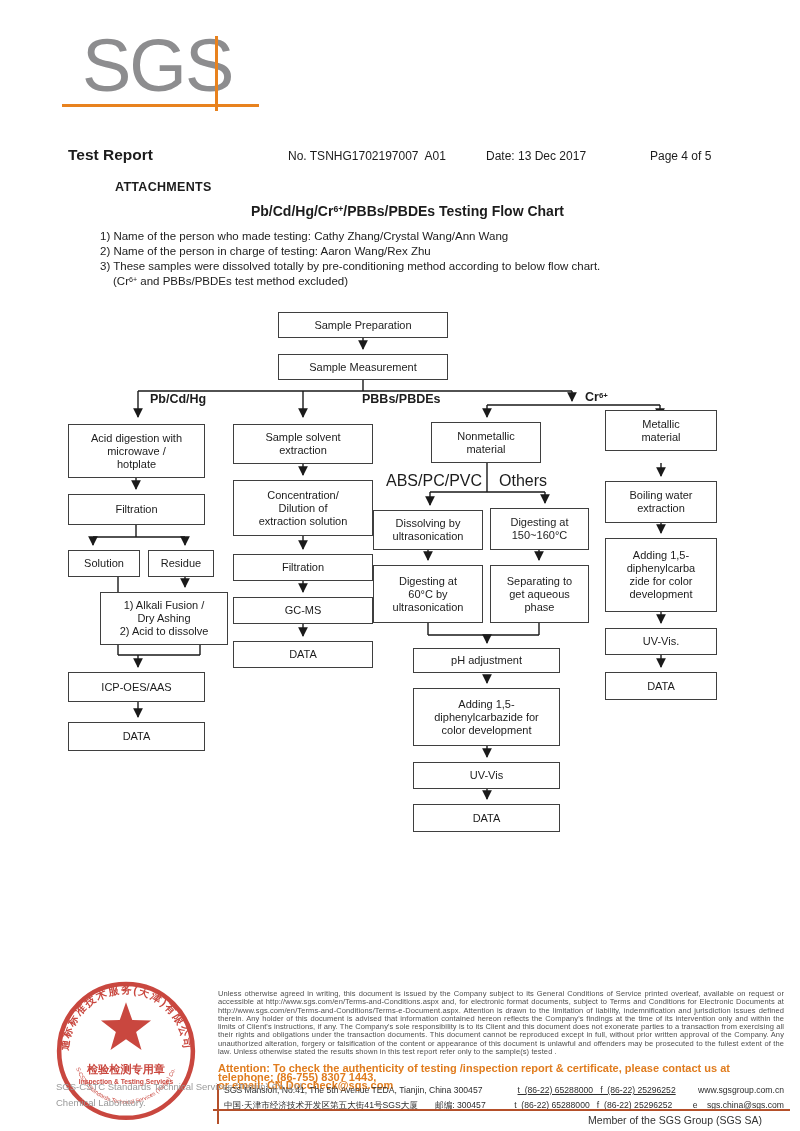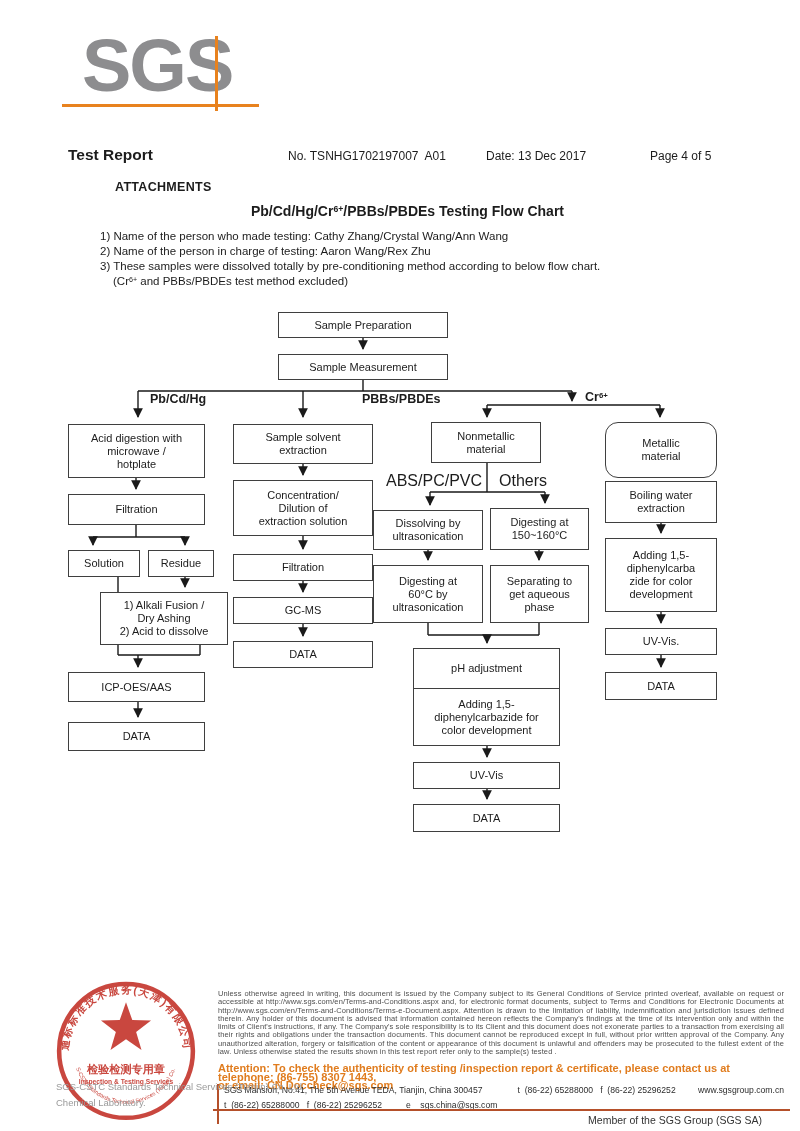--- a/index.html
+++ b/index.html
@@ -7,21 +7,21 @@
   body {
     width:800px; height:1131px; position:relative; overflow:hidden;
     font-family:"Liberation Sans", sans-serif; color:#1c1c1c;
   }
   .abs { position:absolute; }
   .pre { white-space:pre; }
   .sup { font-size:62%; position:relative; top:-0.45em; }
 
   
   #logo-text {
-    left:82px; top:26px; font-size:74px; font-weight:bold; color:#8d8d8f;
+    left:82px; top:26px; font-size:74px; font-weight:normal; color:#8d8d8f;
     letter-spacing:-2px; line-height:80px;
   }
   #logo-hline { left:62px; top:104px; width:197px; height:3px; background:#e8821e; }
   #logo-vline { left:215px; top:36px; width:3px; height:75px; background:#e8821e; }
 
   
   #hdr-title { left:68px; top:146px; font-size:15.5px; font-weight:bold; }
   #hdr-no    { left:288px; top:149px; font-size:12px; }
   #hdr-date  { left:486px; top:149px; font-size:12px; }
   #hdr-page  { left:650px; top:149px; font-size:12px; }
@@ -55,25 +55,25 @@
   #n-solvent      { left:233px; top:424px; width:140px; height:40px; }
   #n-conc         { left:233px; top:480px; width:140px; height:56px; }
   #n-filt2        { left:233px; top:554px; width:140px; height:27px; }
   #n-gcms         { left:233px; top:597px; width:140px; height:27px; }
   #n-data2        { left:233px; top:641px; width:140px; height:27px; }
   #n-nonmetallic  { left:431px; top:422px; width:110px; height:41px; }
   #n-dissolving   { left:373px; top:510px; width:110px; height:40px; }
   #n-digest150    { left:490px; top:508px; width:99px;  height:42px; }
   #n-digest60     { left:373px; top:565px; width:110px; height:58px; }
   #n-separating   { left:490px; top:565px; width:99px;  height:58px; }
-  #n-ph           { left:413px; top:648px; width:147px; height:41px; }
+  #n-ph           { left:413px; top:648px; width:147px; height:25px; }
   #n-adding1      { left:413px; top:688px; width:147px; height:58px; }
   #n-uvvis1       { left:413px; top:762px; width:147px; height:27px; }
   #n-data3        { left:413px; top:804px; width:147px; height:28px; }
-  #n-metallic     { left:605px; top:422px; width:112px; height:56px;border-radius:13px; }
+  #n-metallic     { left:605px; top:410px; width:112px; height:41px; }
   #n-boiling      { left:605px; top:481px; width:112px; height:42px; }
   #n-adding2      { left:605px; top:538px; width:112px; height:74px; }
   #n-uvvis2       { left:605px; top:628px; width:112px; height:27px; }
   #n-data4        { left:605px; top:672px; width:112px; height:28px; }
 
   #lbl-pb     { left:150px; top:392px; }
   #lbl-pbb    { left:318px; top:392px;padding-left:44px; }
   #lbl-cr     { left:585px; top:390px; }
   #lbl-abs    { left:386px; top:472px; }
   #lbl-others { left:499px; top:472px; }
@@ -86,21 +86,21 @@
     left:218px; top:990px; width:566px; font-size:7.5px; line-height:8.3px;
     color:#4f4f4f; text-align:justify; letter-spacing:.1px;
   }
   #attention {
     left:218px; top:1064px; width:566px; font-size:11px; line-height:8.6px;
     font-weight:bold; color:#e07c1e; white-space:pre-line;
   }
   #addr-block { left:224px; top:1083px; width:560px; font-size:8.6px; color:#2d2d2d; }
   .addr-row { display:flex; line-height:15px; }
   .addr-col  { width:296px; white-space:pre; }
-  .phone-col { width:182px; white-space:pre; }
+  .phone-col { width:182px; white-space:pre;text-decoration:underline; }
   .web-col   { flex:1; white-space:pre; }
   #footer-vrule { left:217px; top:1084px; width:2px; height:40px; background:#b5502a; }
   #footer-hrule { left:213px; top:1109px; width:577px; height:2px; background:#b5502a; }
   #member { left:0; top:1114px; width:762px; text-align:right; font-size:10.5px; color:#333; }
 </style>
 </head>
 <body>
 
 <div class="abs" id="logo-text">SGS</div>
 <div class="abs" id="logo-hline"></div>
@@ -236,20 +236,21 @@
 <div class="abs" id="attention">Attention: To check the authenticity of testing /inspection report &amp; certificate, please contact us at telephone: (86-755) 8307 1443,
 or email: CN.Doccheck@sgs.com</div>
 
 <div class="abs" id="addr-block">
   <div class="addr-row">
     <span class="addr-col">SGS Mansion, No.41, The 5th Avenue TEDA, Tianjin, China 300457</span>
     <span class="phone-col">t  (86-22) 65288000   f  (86-22) 25296252</span>
     <span class="web-col">www.sgsgroup.com.cn</span>
   </div>
   <div class="addr-row">
+    <span class="addr-col">中国·天津市经济技术开发区第五大街41号SGS大厦　　邮编: 300457</span>
     <span class="phone-col">t  (86-22) 65288000   f  (86-22) 25296252</span>
     <span class="web-col">e    sgs.china@sgs.com</span>
   </div>
 </div>
 
 <div class="abs" id="footer-vrule"></div>
 <div class="abs" id="footer-hrule"></div>
 <div class="abs" id="member">Member of the SGS Group (SGS SA)</div>
 
 </body></html>

